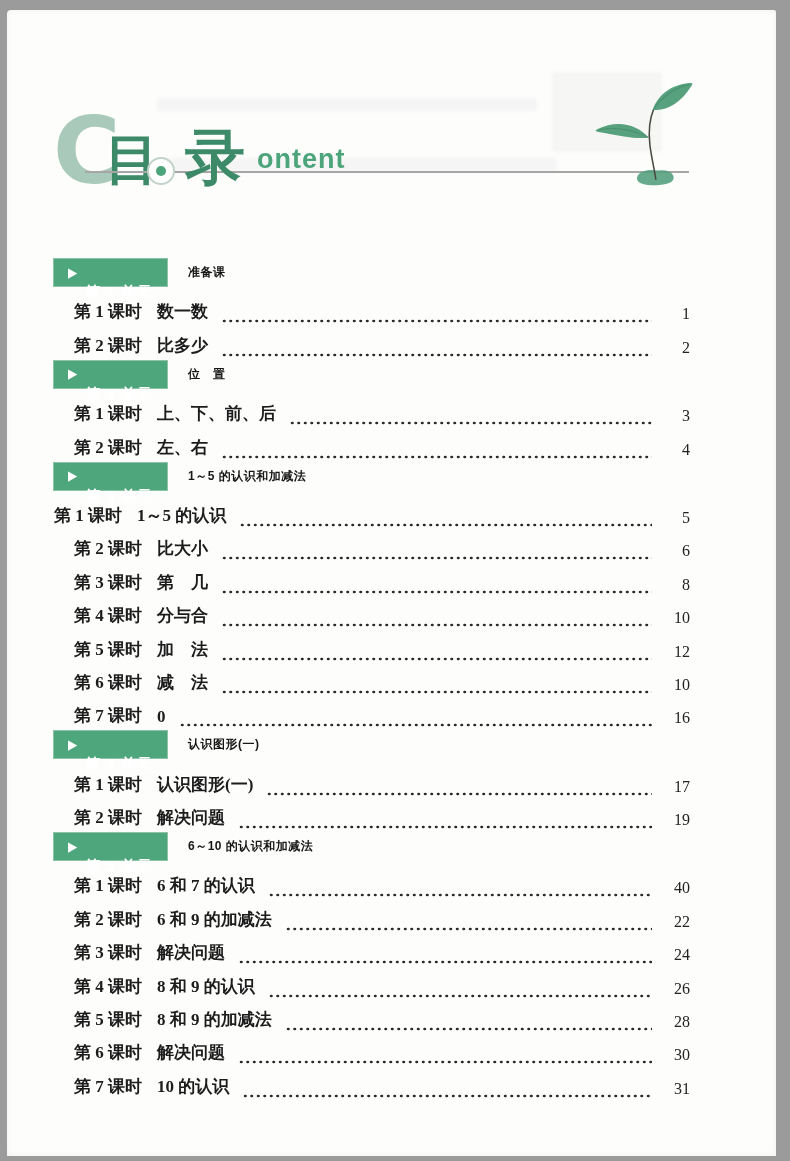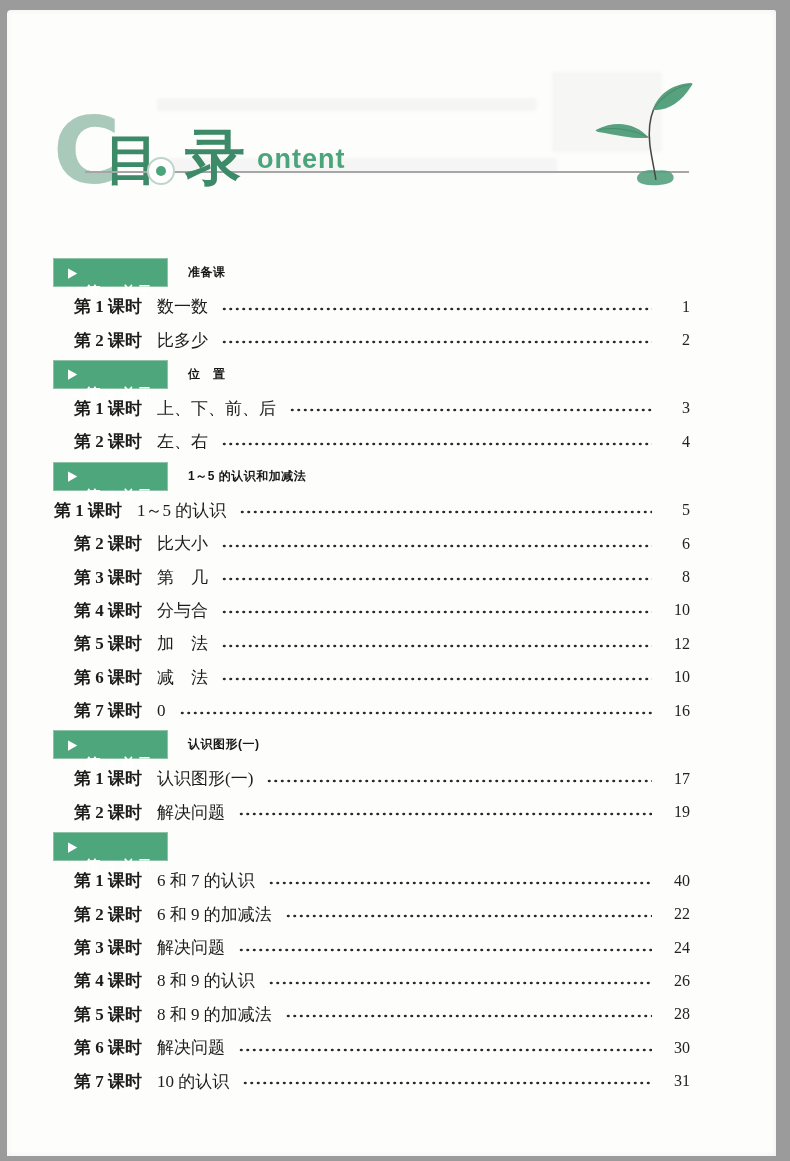--- a/index.html
+++ b/index.html
@@ -67,30 +67,30 @@
   }
   .tri{color:#fff;font-size:12px;line-height:1;font-family:"DejaVu Sans",sans-serif;transform:scaleY(1.1);}
   .badge-label{color:#fff;font-size:15px;font-weight:bold;letter-spacing:1px;margin-top:40px;}
   .unit-title{
     margin-left:21px;
     font-size:12px;font-weight:bold;color:#161616;
     font-family:"Liberation Sans","DejaVu Sans",sans-serif;
     letter-spacing:.5px;
   }
   .lesson-row{
-    height:33.4px;display:flex;align-items:center;
+    height:33.4px;display:flex;align-items:flex-end;
     padding-left:20px;
     font-family:"Liberation Serif","DejaVu Serif",serif;
   }
   .lesson-row.outdent{padding-left:0;}
   .lesson-label{
     font-size:17px;font-weight:bold;color:#1c1c1c;white-space:nowrap;
   }
   .lesson-title{
-    margin-left:15px;font-size:17px;font-weight:normal;color:#1c1c1c;white-space:nowrap;
+    margin-left:15px;font-size:17px;font-weight:bold;color:#1c1c1c;white-space:nowrap;
   }
   .leader{
     flex:1;height:4px;margin:4px 10px 0 13px;
     background-image:radial-gradient(circle,#2b2b2b 1.4px,transparent 1.55px);
     background-size:6.5px 4px;background-repeat:repeat-x;background-position:left center;
   }
   .page-num{
     min-width:28px;text-align:right;
     font-size:16px;color:#222;font-family:"Liberation Serif","DejaVu Serif",serif;
   }
@@ -250,20 +250,21 @@
     <span class="lesson-title">解决问题</span>
     <span class="leader"></span>
     <span class="page-num">19</span>
   </div>
 
   <div class="unit-row">
     <span class="badge">
       <span class="tri">▶</span>
       <span class="badge-label">第 5 单元</span>
     </span>
+    <span class="unit-title">6～10 的认识和加减法</span>
   </div>
 
   <div class="lesson-row">
     <span class="lesson-label">第 1 课时</span>
     <span class="lesson-title">6 和 7 的认识</span>
     <span class="leader"></span>
     <span class="page-num">40</span>
   </div>
 
   <div class="lesson-row">

